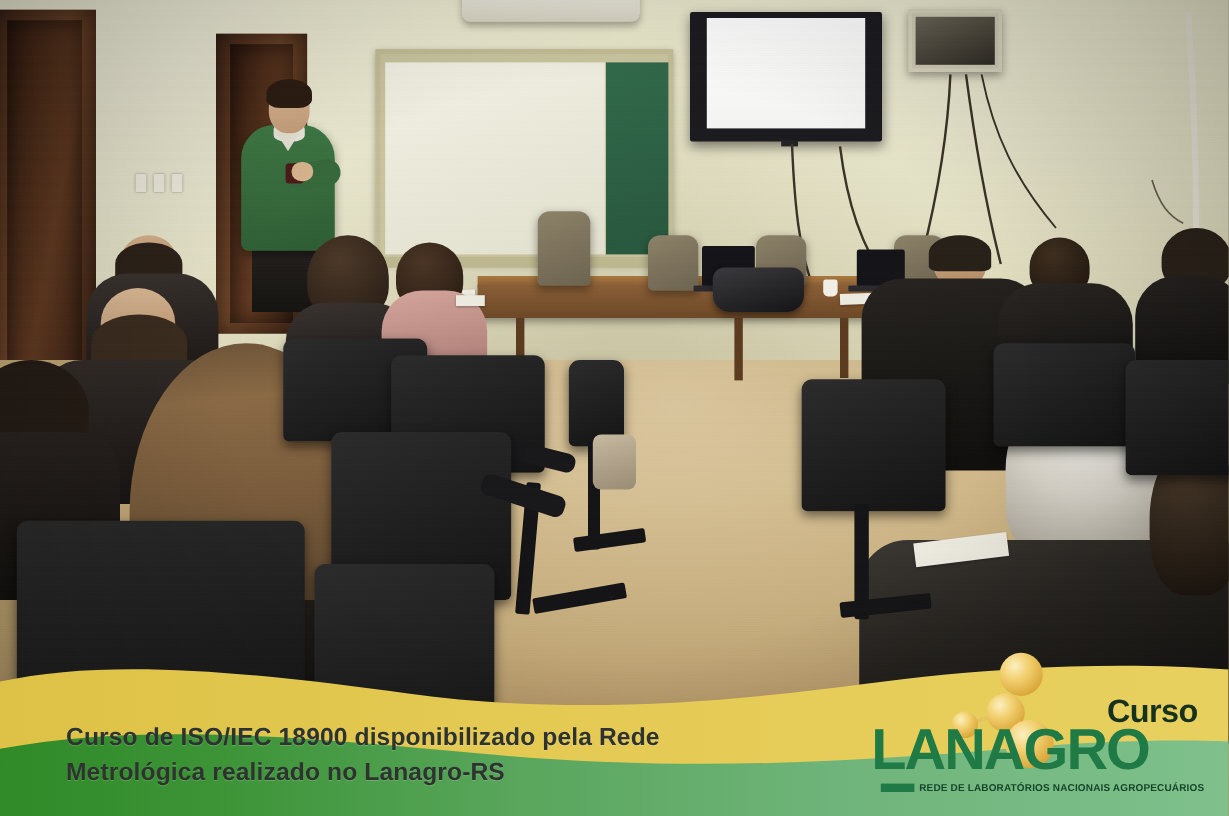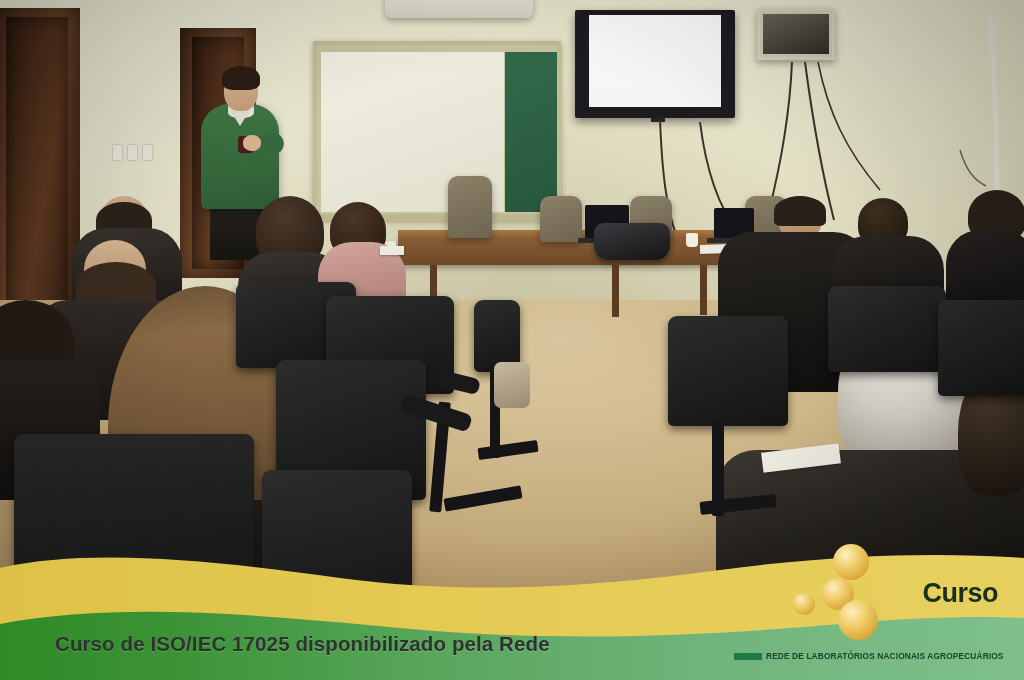--- a/index.html
+++ b/index.html
@@ -438,21 +438,22 @@
         </linearGradient>
       </defs>
 
       <path d="M0,28 C90,8 210,20 340,38 C470,56 600,46 720,30 C840,14 940,12 1024,18 L1024,140 L0,140 Z" fill="url(#yellowGrad)"></path>
 
       <path d="M0,84 C120,62 250,74 400,88 C560,103 700,96 840,84 C920,77 980,76 1024,78 L1024,140 L0,140 Z" fill="url(#greenGrad)"></path>
     </svg>
   </div>
 
   <div id="caption">
-    <span class="caption-line">Curso de ISO/IEC 17025 disponibilizado pela Rede</span>
+    <span class="caption-line">Curso de ISO/IEC 18900 disponibilizado pela Rede</span>
+    <span class="caption-line">Metrológica realizado no Lanagro-RS</span>
   </div>
 
   <div id="logo">
 
     <svg id="molecule" viewBox="0 0 170 105">
       <defs>
         <radialGradient id="sphereG" cx="35%" cy="30%" r="75%">
           <stop offset="0%" stop-color="#FCEFC0"></stop>
           <stop offset="45%" stop-color="#F2CF6E"></stop>
           <stop offset="100%" stop-color="#D7A436"></stop>
@@ -461,17 +462,18 @@
       <line x1="75" y1="20" x2="62" y2="52" stroke="#E3C462" stroke-width="3"></line>
       <line x1="62" y1="52" x2="28" y2="62" stroke="#E3C462" stroke-width="3"></line>
       <line x1="62" y1="52" x2="82" y2="78" stroke="#E3C462" stroke-width="3"></line>
       <circle cx="28" cy="62" r="11" fill="url(#sphereG)"></circle>
       <circle cx="62" cy="52" r="16" fill="url(#sphereG)"></circle>
       <circle cx="75" cy="20" r="18" fill="url(#sphereG)"></circle>
       <circle cx="82" cy="78" r="20" fill="url(#sphereG)"></circle>
     </svg>
 
     <div id="logo-mapa">Curso</div>
+    <div id="logo-lanagro">LANAGRO</div>
     <div id="logo-sub-dash"></div>
     <div id="logo-sub">REDE DE LABORATÓRIOS NACIONAIS AGROPECUÁRIOS</div>
   </div>
 
 </div>
 
 </body></html>

